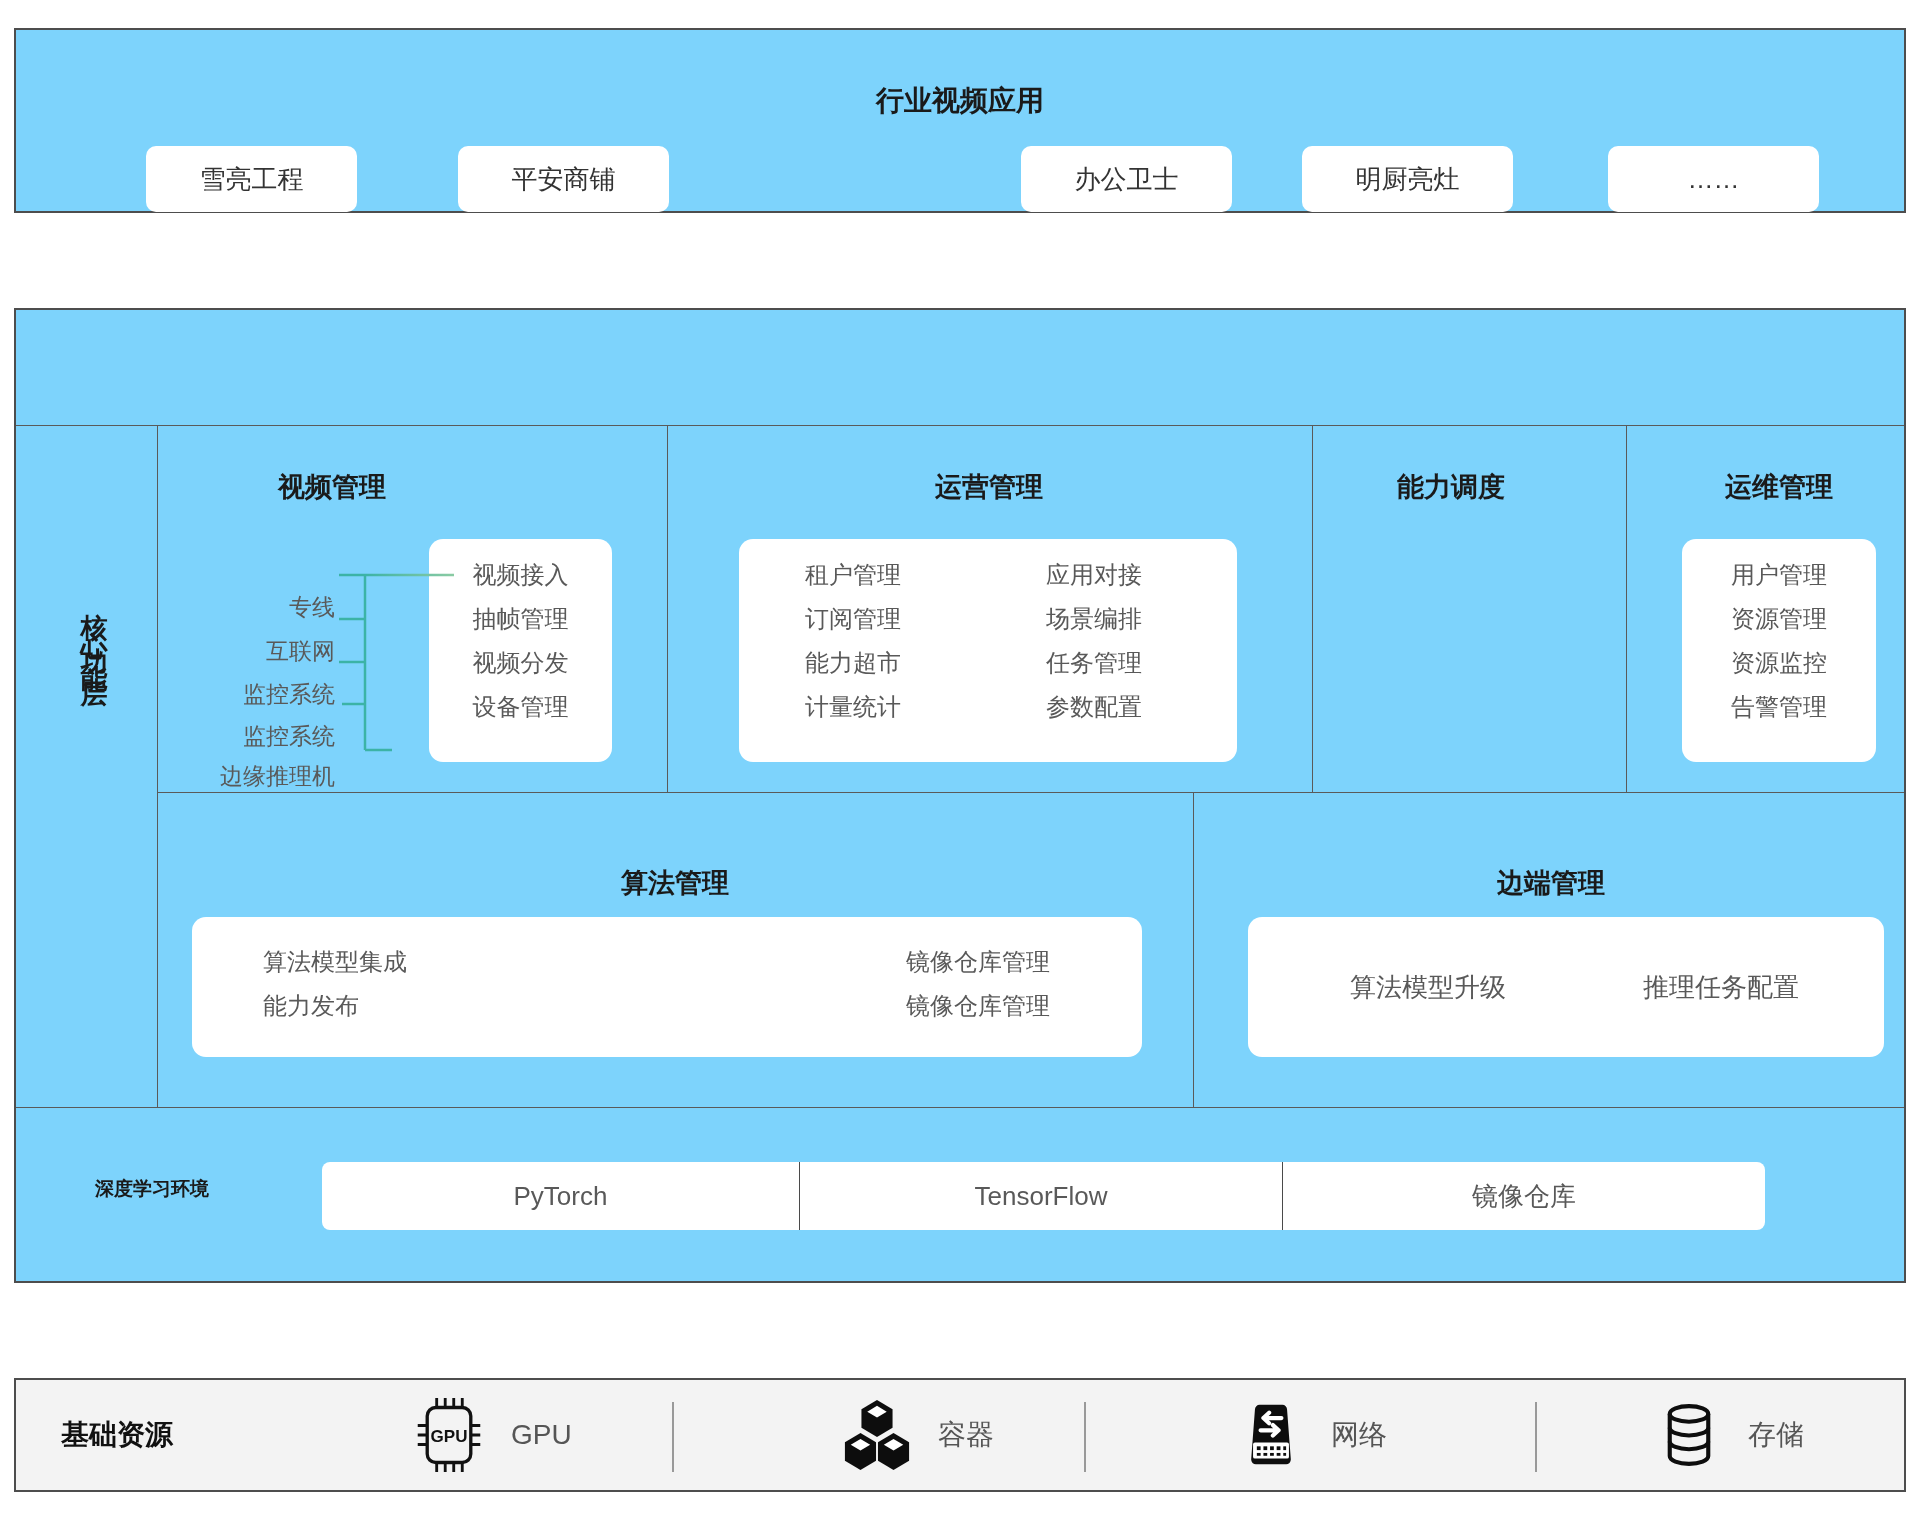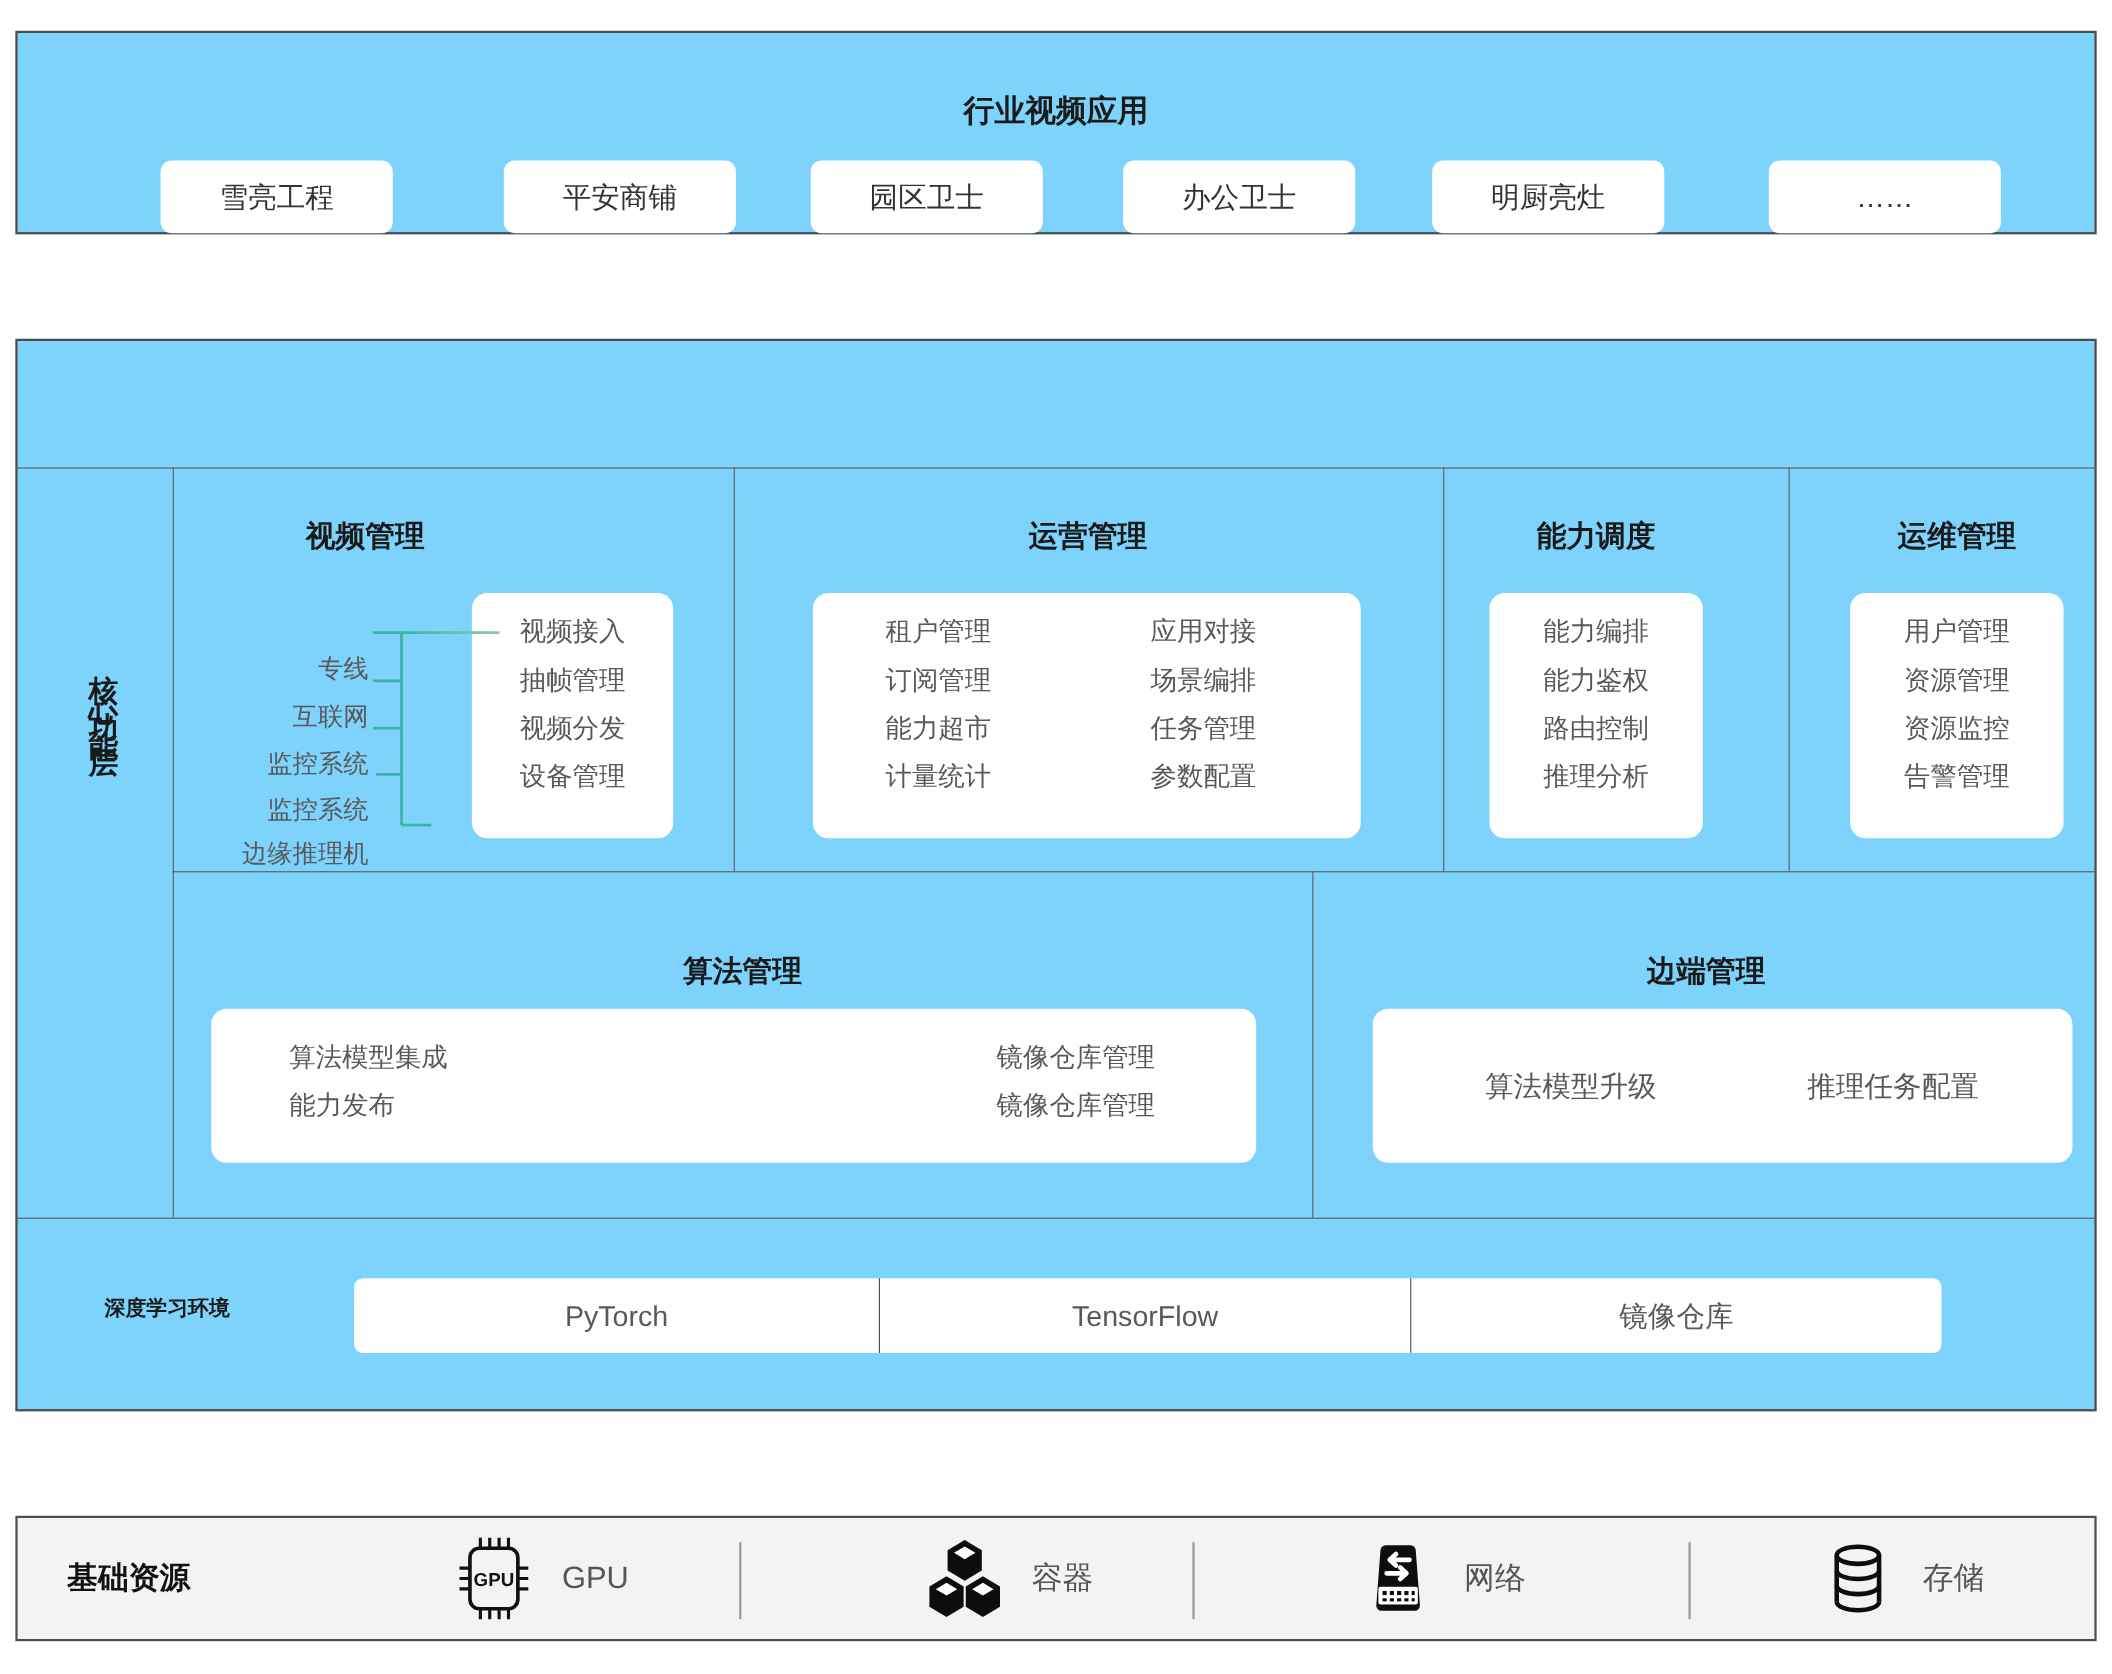--- a/index.html
+++ b/index.html
@@ -44,21 +44,20 @@
 </style>
 </head>
 <body>
 
 <div class="canvas">
 
   <section class="panel green" style="left:14px;top:28px;width:1892px;height:185px">
     <div class="h-title" style="top:52px">行业视频应用</div>
     <div class="app-btn" style="left:130px">雪亮工程</div>
     <div class="app-btn" style="left:442px">平安商铺</div>
-    <div class="app-btn" style="left:721px">园区卫士</div>
     <div class="app-btn" style="left:1005px">办公卫士</div>
     <div class="app-btn" style="left:1286px">明厨亮灶</div>
     <div class="app-btn" style="left:1592px">……</div>
   </section>
 
   <section class="panel green" style="left:14px;top:308px;width:1892px;height:975px">
 
 
     <div class="hline" style="top:115px;left:0;width:1888px"></div>
     <div class="vline" style="left:141px;top:115px;height:682px"></div>
@@ -99,28 +98,20 @@
         <li>计量统计</li>
       </ul>
       <ul class="items" style="left:280px;width:150px;top:14px">
         <li>应用对接</li>
         <li>场景编排</li>
         <li>任务管理</li>
         <li>参数配置</li>
       </ul>
     </div>
 
-    <div class="wbox" style="left:1338px;top:229px;width:194px;height:223px">
-      <ul class="items" style="left:0;right:0;top:14px">
-        <li>能力编排</li>
-        <li>能力鉴权</li>
-        <li>路由控制</li>
-        <li>推理分析</li>
-      </ul>
-    </div>
 
     <div class="wbox" style="left:1666px;top:229px;width:194px;height:223px">
       <ul class="items" style="left:0;right:0;top:14px">
         <li>用户管理</li>
         <li>资源管理</li>
         <li>资源监控</li>
         <li>告警管理</li>
       </ul>
     </div>
 

